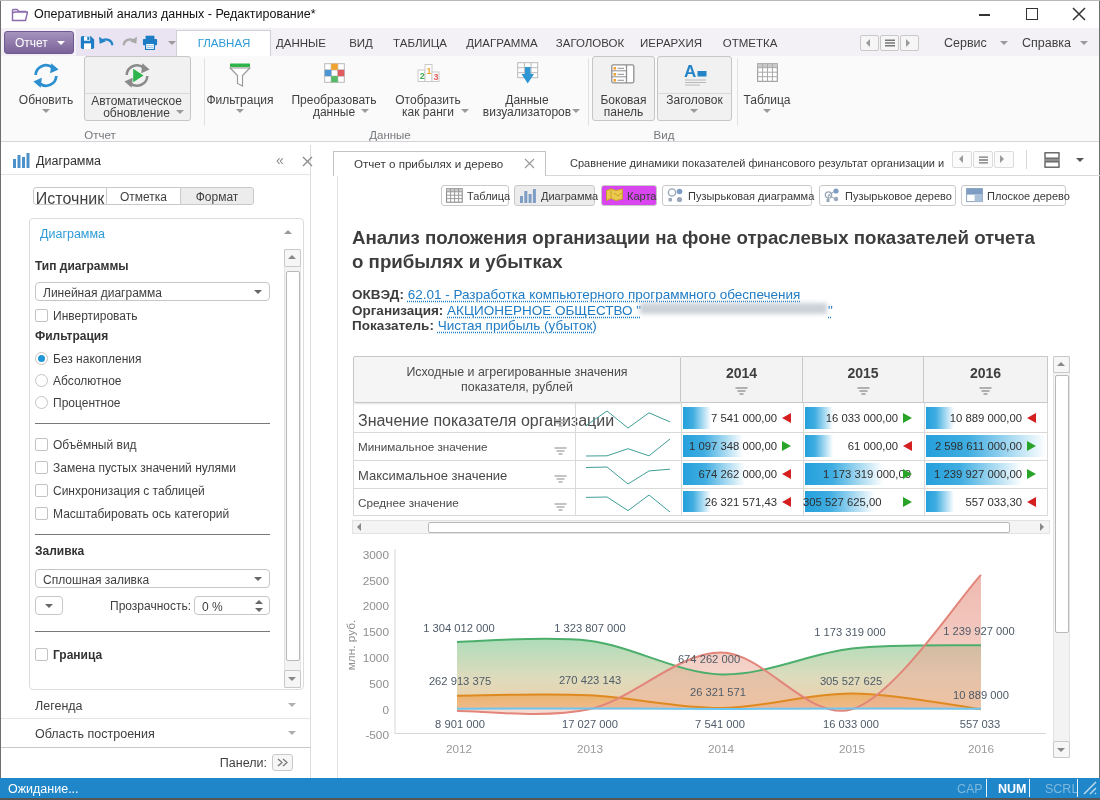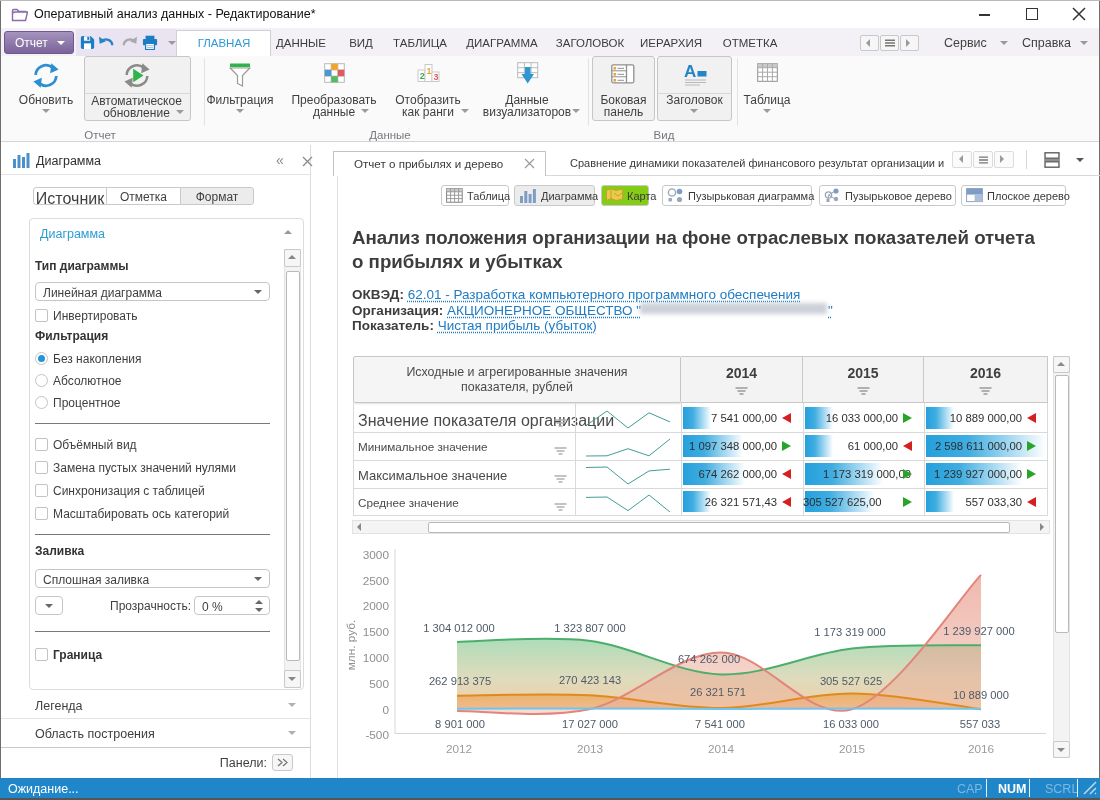--- a/index.html
+++ b/index.html
@@ -264,21 +264,21 @@
       <rect x="0.6" y="0.6" width="15.6" height="13.6" fill="#fff" stroke="#808080"></rect>
       <rect x="0.6" y="0.6" width="15.6" height="3.2" fill="#c9c9c9"></rect>
       <path d="M4.6 0.6 V14.2 M8.6 0.6 V14.2 M12.6 0.6 V14.2 M0.6 3.8 H16.2 M0.6 7.2 H16.2 M0.6 10.6 H16.2" stroke="#9a9a9a" fill="none"></path>
     </svg>Таблица</div>
 <div class="a" style="left:514px;top:185px;width:81px;height:21px;background:#ececec;border:1px solid #c9c9c9;border-radius:3px;display:flex;align-items:center;padding-left:4px;font-size:11px;color:#3a3a3a;white-space:nowrap"><svg width="18" height="15" viewBox="0 0 18 15" style="margin-right:4px;flex:none">
       <rect x="1" y="8" width="3" height="7" fill="#7e9dc4"></rect>
       <rect x="5.3" y="3" width="3" height="12" fill="#7e9dc4"></rect>
       <rect x="9.6" y="6" width="3" height="9" fill="#7e9dc4"></rect>
       <rect x="13.9" y="1" width="3" height="14" fill="#7e9dc4"></rect>
     </svg>Диаграмма</div>
-<div class="a" style="left:601px;top:185px;width:48px;height:21px;background:#84cc16;border:1px solid #c9c9c9;border-radius:3px;display:flex;align-items:center;padding-left:4px;font-size:11px;color:#3a3a3a;white-space:nowrap"><svg width="17" height="15" viewBox="0 0 17 15" style="margin-right:4px;flex:none">
+<div class="a" style="left:601px;top:185px;width:56px;height:21px;background:#d946ef;border:1px solid #c9c9c9;border-radius:3px;display:flex;align-items:center;padding-left:4px;font-size:11px;color:#3a3a3a;white-space:nowrap"><svg width="17" height="15" viewBox="0 0 17 15" style="margin-right:4px;flex:none">
       <path d="M0.5 2.5 L5 0.8 L5 10.5 L0.5 12.5 Z M5 0.8 L10 2.5 L16.5 1 L16.5 11 L10 12.5 L5 10.5" fill="#ecc94d" stroke="#c7a12e" stroke-width="1"></path>
       <path d="M8 5 L12 8 L16.5 4.5" fill="none" stroke="#c7a12e"></path>
     </svg>Карта</div>
 <div class="a" style="left:662px;top:185px;width:150px;height:21px;background:#fff;border:1px solid #c9c9c9;border-radius:3px;display:flex;align-items:center;padding-left:4px;font-size:11px;color:#3a3a3a;white-space:nowrap"><svg width="17" height="15" viewBox="0 0 17 15" style="margin-right:4px;flex:none">
       <circle cx="5" cy="4.5" r="3.6" fill="none" stroke="#9aa7b8" stroke-width="1.4"></circle>
       <circle cx="12.5" cy="3.5" r="2.8" fill="#7e9dc4"></circle>
       <rect x="1.5" y="10" width="3.4" height="3.4" fill="#9aa7b8"></rect>
       <circle cx="12.5" cy="11.5" r="2.6" fill="#9aa7b8"></circle>
     </svg>Пузырьковая диаграмма</div>
 <div class="a" style="left:819px;top:185px;width:137px;height:21px;background:#fff;border:1px solid #c9c9c9;border-radius:3px;display:flex;align-items:center;padding-left:4px;font-size:11px;color:#3a3a3a;white-space:nowrap"><svg width="17" height="15" viewBox="0 0 17 15" style="margin-right:4px;flex:none">

